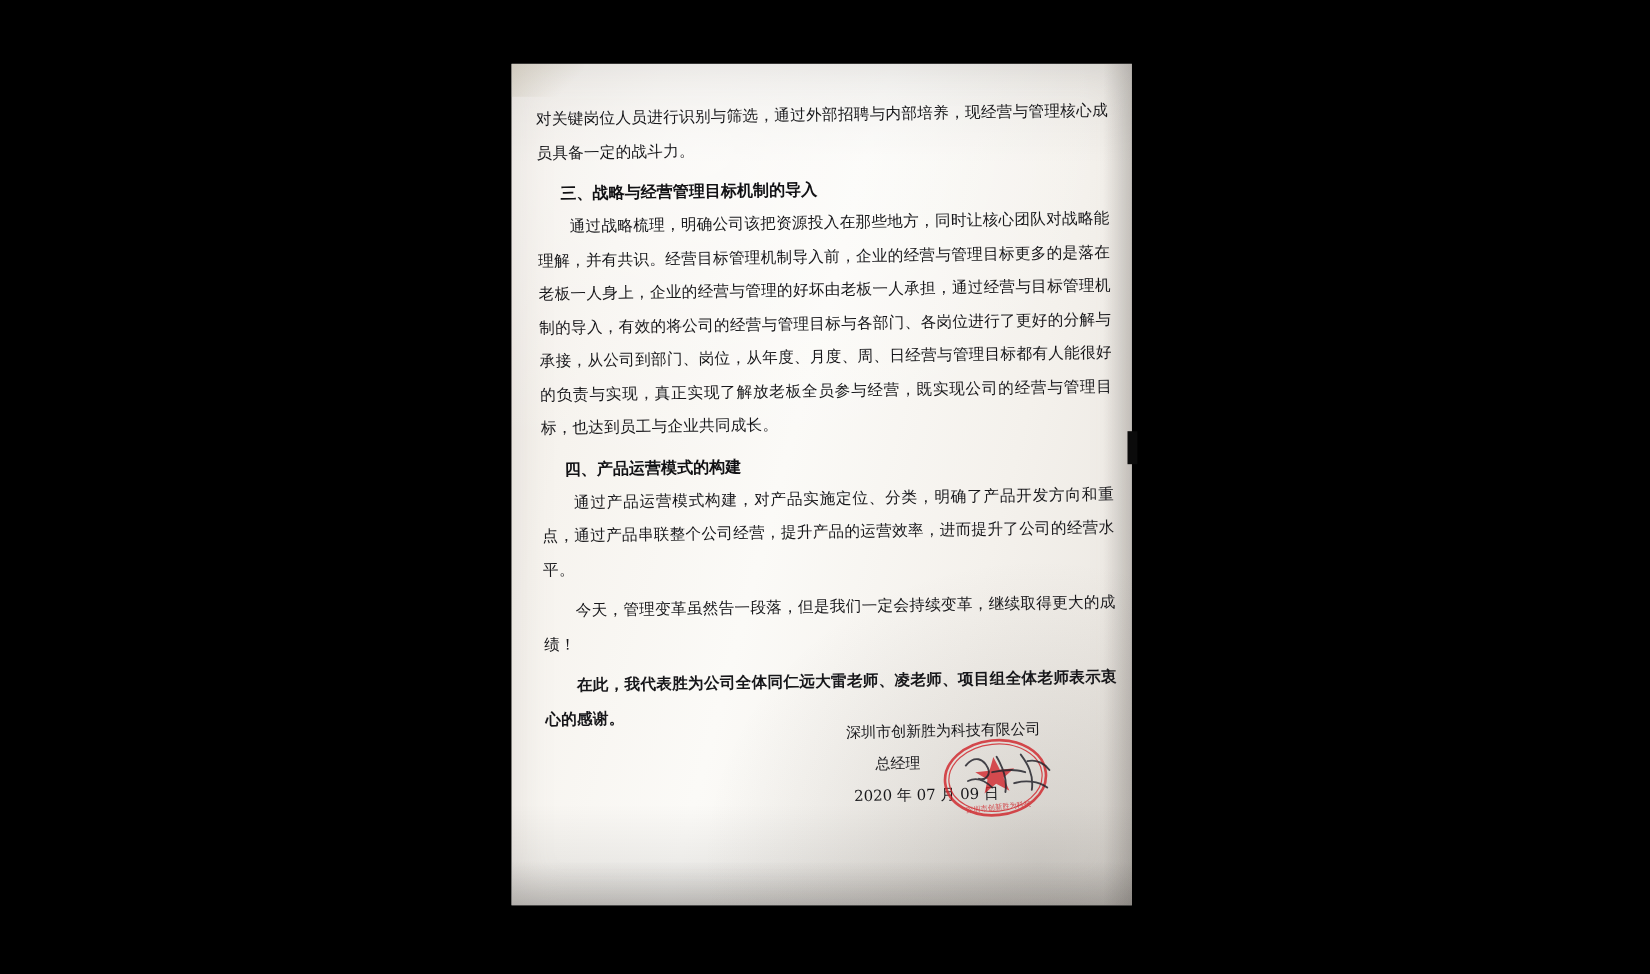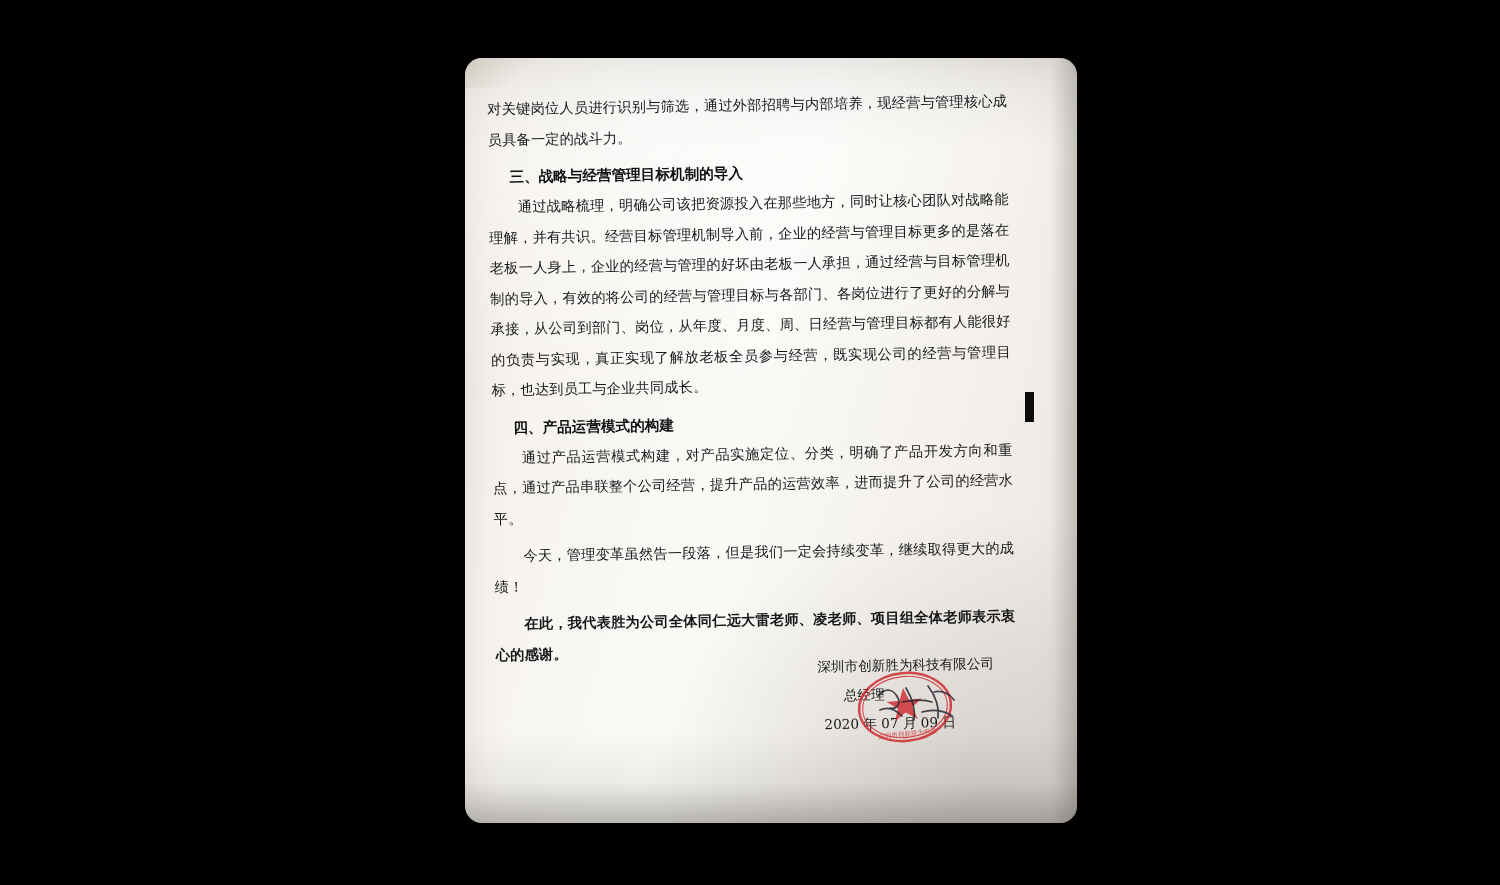--- a/index.html
+++ b/index.html
@@ -14,26 +14,25 @@
     position: relative;
     width: 1500px;
     height: 885px;
     background: #000000;
   }
   
   #paper {
     position: absolute;
     left: 465px;
     top: 58px;
-    width: 612px;
+    width: 564px;
     height: 765px;
     background: linear-gradient(105deg, #efeae4 0%, #f6f3ee 18%, #fbfaf7 45%, #f4f1ec 72%, #e9e5df 100%);
     box-shadow: inset 0 0 40px rgba(120,112,104,0.18);
     overflow: hidden;
-    border-radius: 17px;
   }
   
   #paper:before {
     content: "";
     position: absolute;
     inset: 0;
     background:
       radial-gradient(120% 70% at 30% 10%, rgba(255,255,255,0.55) 0%, rgba(255,255,255,0) 55%),
       radial-gradient(90% 60% at 85% 95%, rgba(90,85,80,0.18) 0%, rgba(0,0,0,0) 60%),
       linear-gradient(180deg, rgba(0,0,0,0.06) 0%, rgba(0,0,0,0) 12%, rgba(0,0,0,0) 88%, rgba(0,0,0,0.10) 100%);

